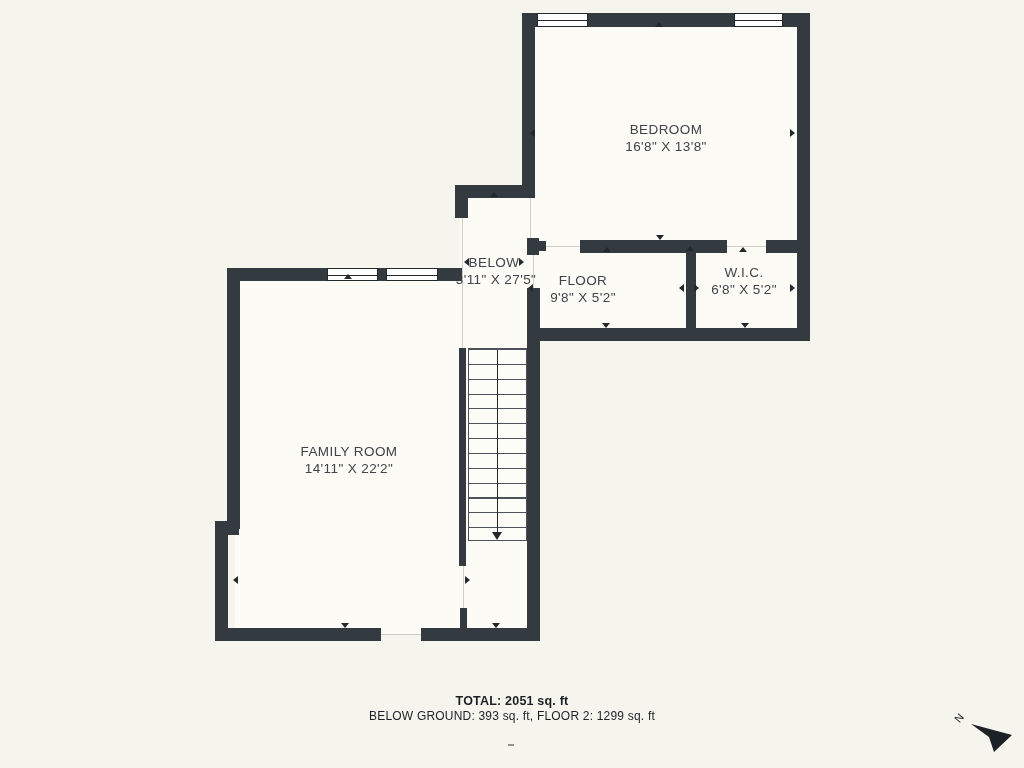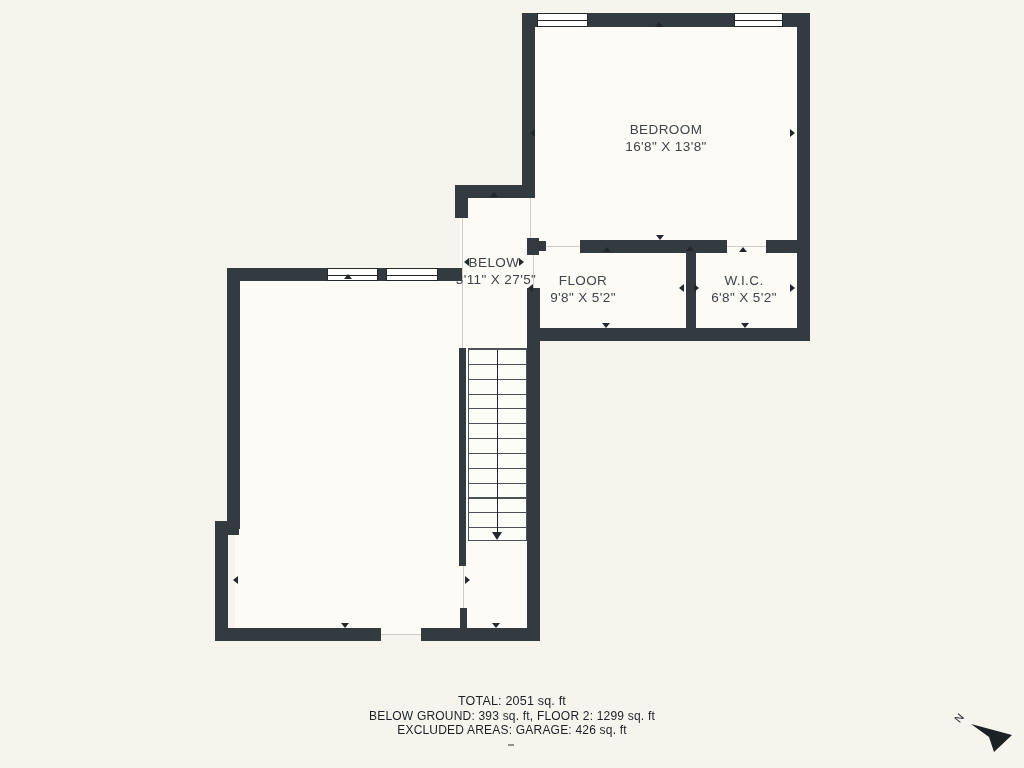--- a/index.html
+++ b/index.html
@@ -17,21 +17,21 @@
   .tk.down{border-left:4px solid transparent;border-right:4px solid transparent;border-top:5px solid #23282d;}
   .tk.left{border-top:4px solid transparent;border-bottom:4px solid transparent;border-right:5px solid #23282d;}
   .tk.right{border-top:4px solid transparent;border-bottom:4px solid transparent;border-left:5px solid #23282d;}
   #treads{position:absolute;left:468px;top:348px;width:59px;height:193px;z-index:3;box-sizing:border-box;
     border:1px solid #4d5258;background:#fdfdf8;
     background-image:repeating-linear-gradient(to bottom,#4d5258 0 1px,transparent 1px 14.85px);}
   #stair-line{position:absolute;left:497px;top:350px;width:1px;height:182px;background:#23282d;z-index:4;}
   #stair-arrow{position:absolute;left:492px;top:532px;width:0;height:0;z-index:4;
     border-left:5px solid transparent;border-right:5px solid transparent;border-top:8px solid #23282d;}
   #summary{position:absolute;left:0;top:694px;width:1024px;text-align:center;color:#1c2025;font-size:12px;line-height:14.5px;letter-spacing:.2px;z-index:5;}
-  #summary .t{font-weight:normal;font-size:12.5px;}
+  #summary .t{font-weight:bold;font-size:12.5px;}
   #compass{position:absolute;left:945px;top:700px;width:75px;height:62px;z-index:5;}
   #compass-n{position:absolute;left:955px;top:712px;color:#23282d;font-size:11px;transform:rotate(-50deg);z-index:5;}
   #tiny-dash{position:absolute;left:508px;top:744px;width:6px;height:2px;background:#94948d;z-index:5;}
 </style>
 </head>
 <body>
 
 <div id="plan">
 
   <div class="f" style="left:530px;top:20px;width:275px;height:228px;"></div>
@@ -128,29 +128,32 @@
   <div class="lbl" style="left:494px;top:254px;">
     <div>BELOW</div>
   </div>
   <div class="lbl behind" style="left:496px;top:271px;">
     <div>3'11" X 27'5"</div>
   </div>
   <div class="lbl" style="left:583px;top:272px;">
     <div>FLOOR</div>
     <div>9'8" X 5'2"</div>
   </div>
-  <div class="lbl" style="left:744px;top:272px;">
+  <div class="lbl" style="left:744px;top:264px;">
     <div>W.I.C.</div>
     <div>6'8" X 5'2"</div>
+  </div>
+  <div class="lbl" style="left:349px;top:443px;">
+    <div>FAMILY ROOM</div>
+    <div>14'11" X 22'2"</div>
   </div>
 
   <div id="summary">
     <div class="t">TOTAL: 2051 sq. ft</div>
     <div>BELOW GROUND: 393 sq. ft, FLOOR 2: 1299 sq. ft</div>
-    <div>EXCLUDED AREAS: GARAGE: 426 sq. ft</div>
   </div>
   <div id="tiny-dash"></div>
 
   <div id="compass-n">N</div>
   <svg id="compass" viewBox="0 0 75 62" width="75" height="62">
     <polygon points="26,24 67,35 49,52 44,37" fill="#1c2125"></polygon>
   </svg>
 
 </div>
 

